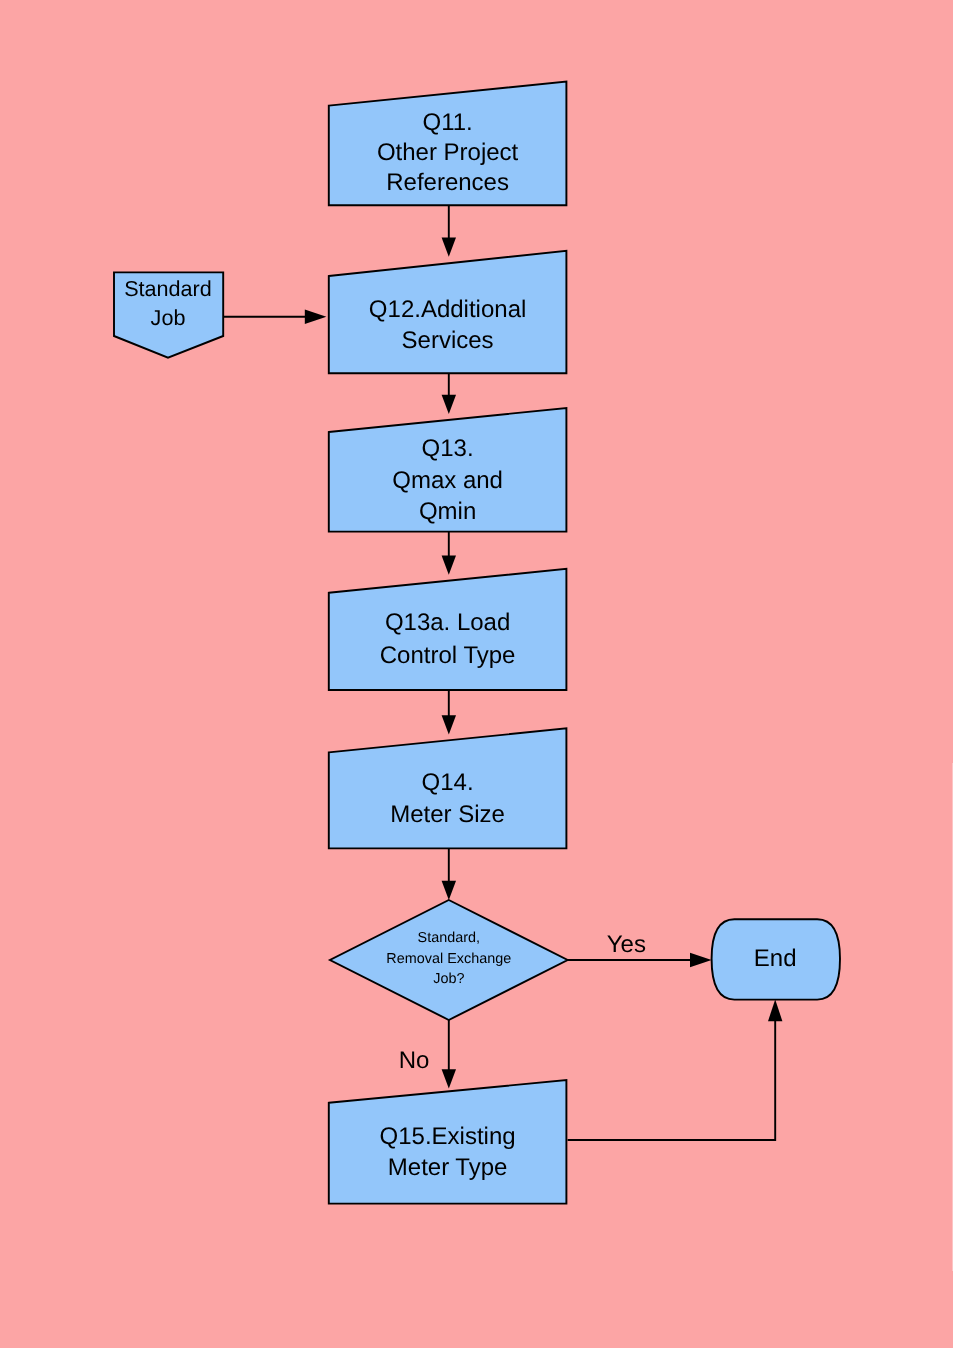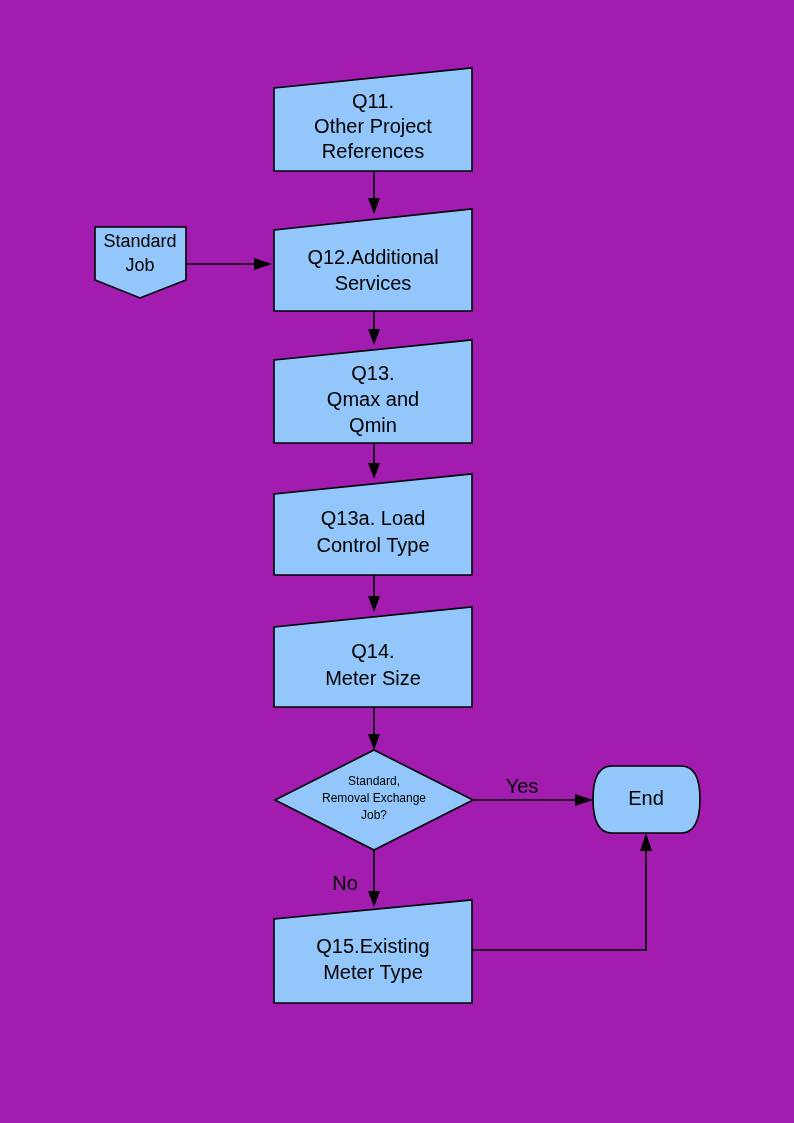--- a/index.html
+++ b/index.html
@@ -7,21 +7,21 @@
     padding: 0;
     background: #ffffff;
   }
   body {
     font-family: "Liberation Sans", sans-serif;
   }
   #canvas {
     position: relative;
     width: 794px;
     height: 1123px;
-    background: #a21caf;
+    background: #fca5a5;
     overflow: hidden;
   }
   #flow-svg {
     position: absolute;
     left: 0;
     top: 0;
     width: 794px;
     height: 1123px;
   }
   .node-shape {

